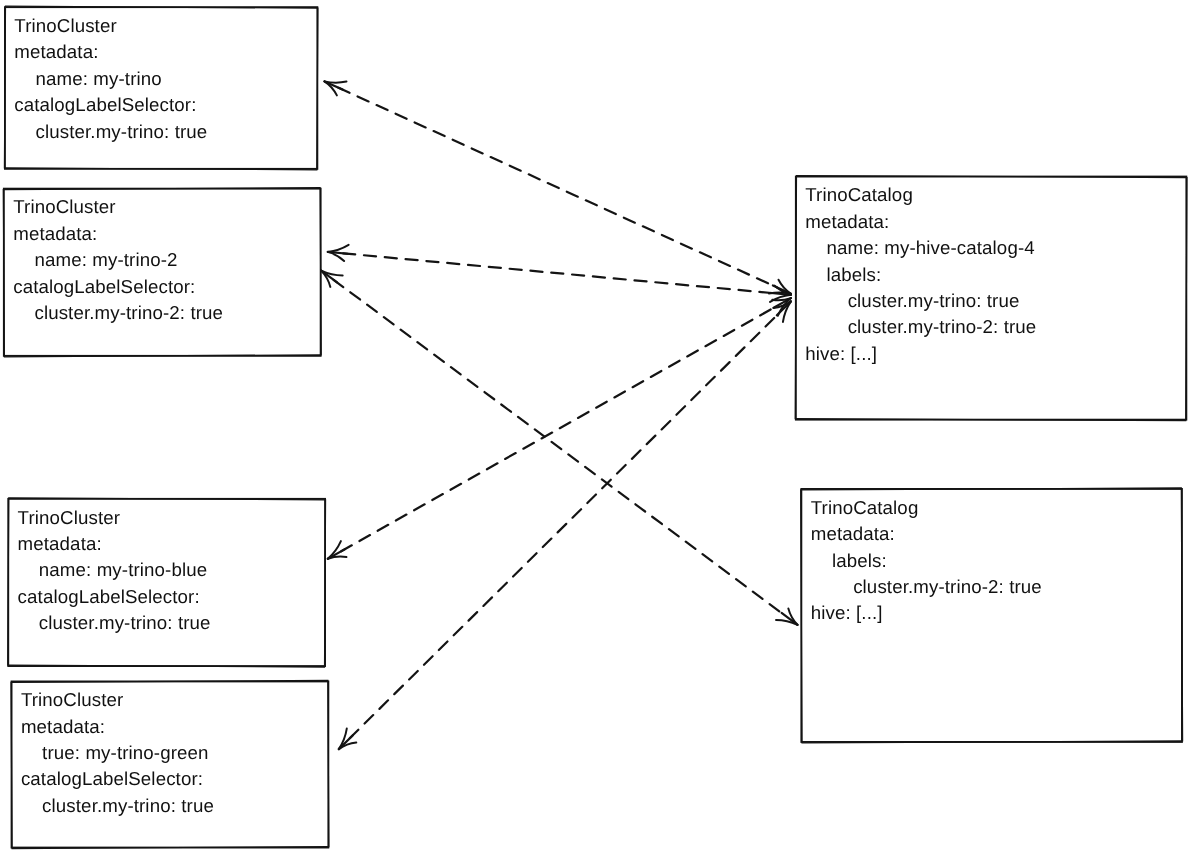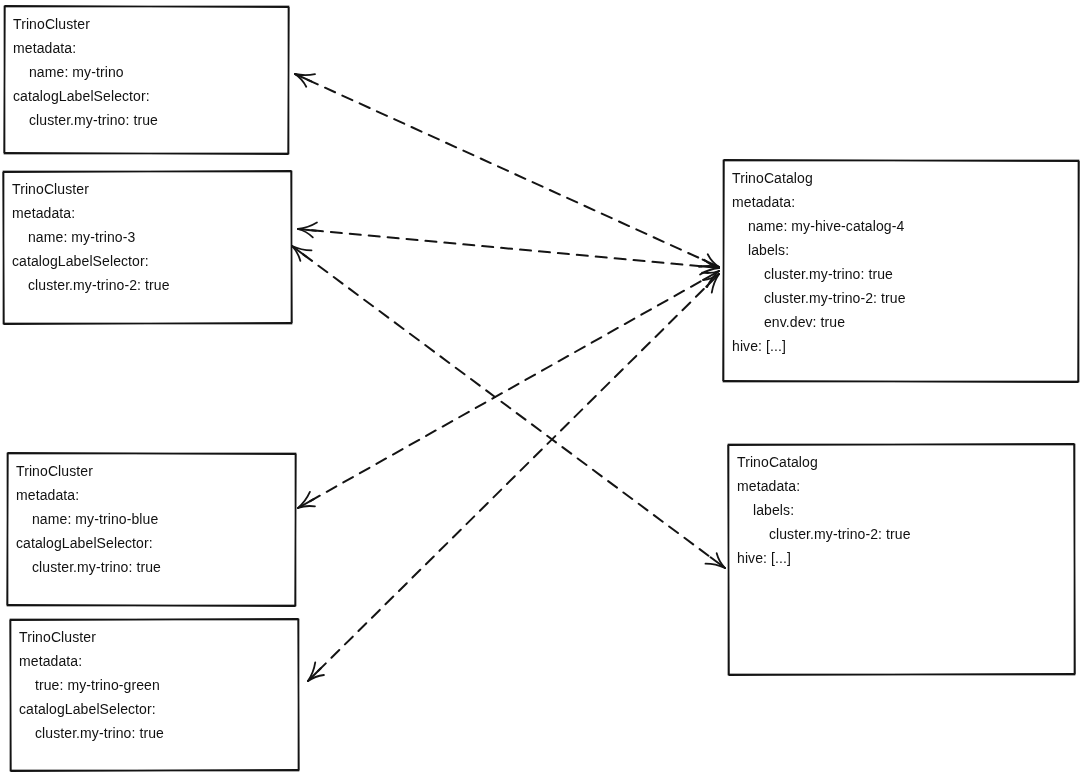--- a/index.html
+++ b/index.html
@@ -25,21 +25,21 @@
     pointer-events: none;
   }
   .box {
     position: absolute;
     box-sizing: border-box;
     padding: 6px 9px;
     background: transparent;
   }
   .ln {
     white-space: pre;
-    font-size: 14px;
+    font-size: 17px;
     line-height: 24px;
     letter-spacing: 0.1px;
   }
   
   #b-cluster1 { left: 4px;   top: 6px;   width: 285px; height: 148px; }
   #b-cluster2 { left: 3px;   top: 171px; width: 289px; height: 153px; }
   #b-cluster3 { left: 7px;   top: 453px; width: 289px; height: 153px; }
   #b-cluster4 { left: 10px;  top: 619px; width: 289px; height: 152px; }
   #b-catalog1 { left: 723px; top: 160px; width: 356px; height: 222px; }
   #b-catalog2 { left: 728px; top: 444px; width: 347px; height: 231px; }
@@ -108,21 +108,21 @@
     <div class="ln">TrinoCluster</div>
     <div class="ln">metadata:</div>
     <div class="ln">    name: my-trino</div>
     <div class="ln">catalogLabelSelector:</div>
     <div class="ln">    cluster.my-trino: true</div>
   </div>
 
   <div class="box" id="b-cluster2">
     <div class="ln">TrinoCluster</div>
     <div class="ln">metadata:</div>
-    <div class="ln">    name: my-trino-3</div>
+    <div class="ln">    name: my-trino-2</div>
     <div class="ln">catalogLabelSelector:</div>
     <div class="ln">    cluster.my-trino-2: true</div>
   </div>
 
   <div class="box" id="b-cluster3">
     <div class="ln">TrinoCluster</div>
     <div class="ln">metadata:</div>
     <div class="ln">    name: my-trino-blue</div>
     <div class="ln">catalogLabelSelector:</div>
     <div class="ln">    cluster.my-trino: true</div>
@@ -136,21 +136,20 @@
     <div class="ln">    cluster.my-trino: true</div>
   </div>
 
   <div class="box" id="b-catalog1">
     <div class="ln">TrinoCatalog</div>
     <div class="ln">metadata:</div>
     <div class="ln">    name: my-hive-catalog-4</div>
     <div class="ln">    labels:</div>
     <div class="ln">        cluster.my-trino: true</div>
     <div class="ln">        cluster.my-trino-2: true</div>
-    <div class="ln">        env.dev: true</div>
     <div class="ln">hive: [...]</div>
   </div>
 
   <div class="box" id="b-catalog2">
     <div class="ln">TrinoCatalog</div>
     <div class="ln">metadata:</div>
     <div class="ln">    labels:</div>
     <div class="ln">        cluster.my-trino-2: true</div>
     <div class="ln">hive: [...]</div>
   </div>

